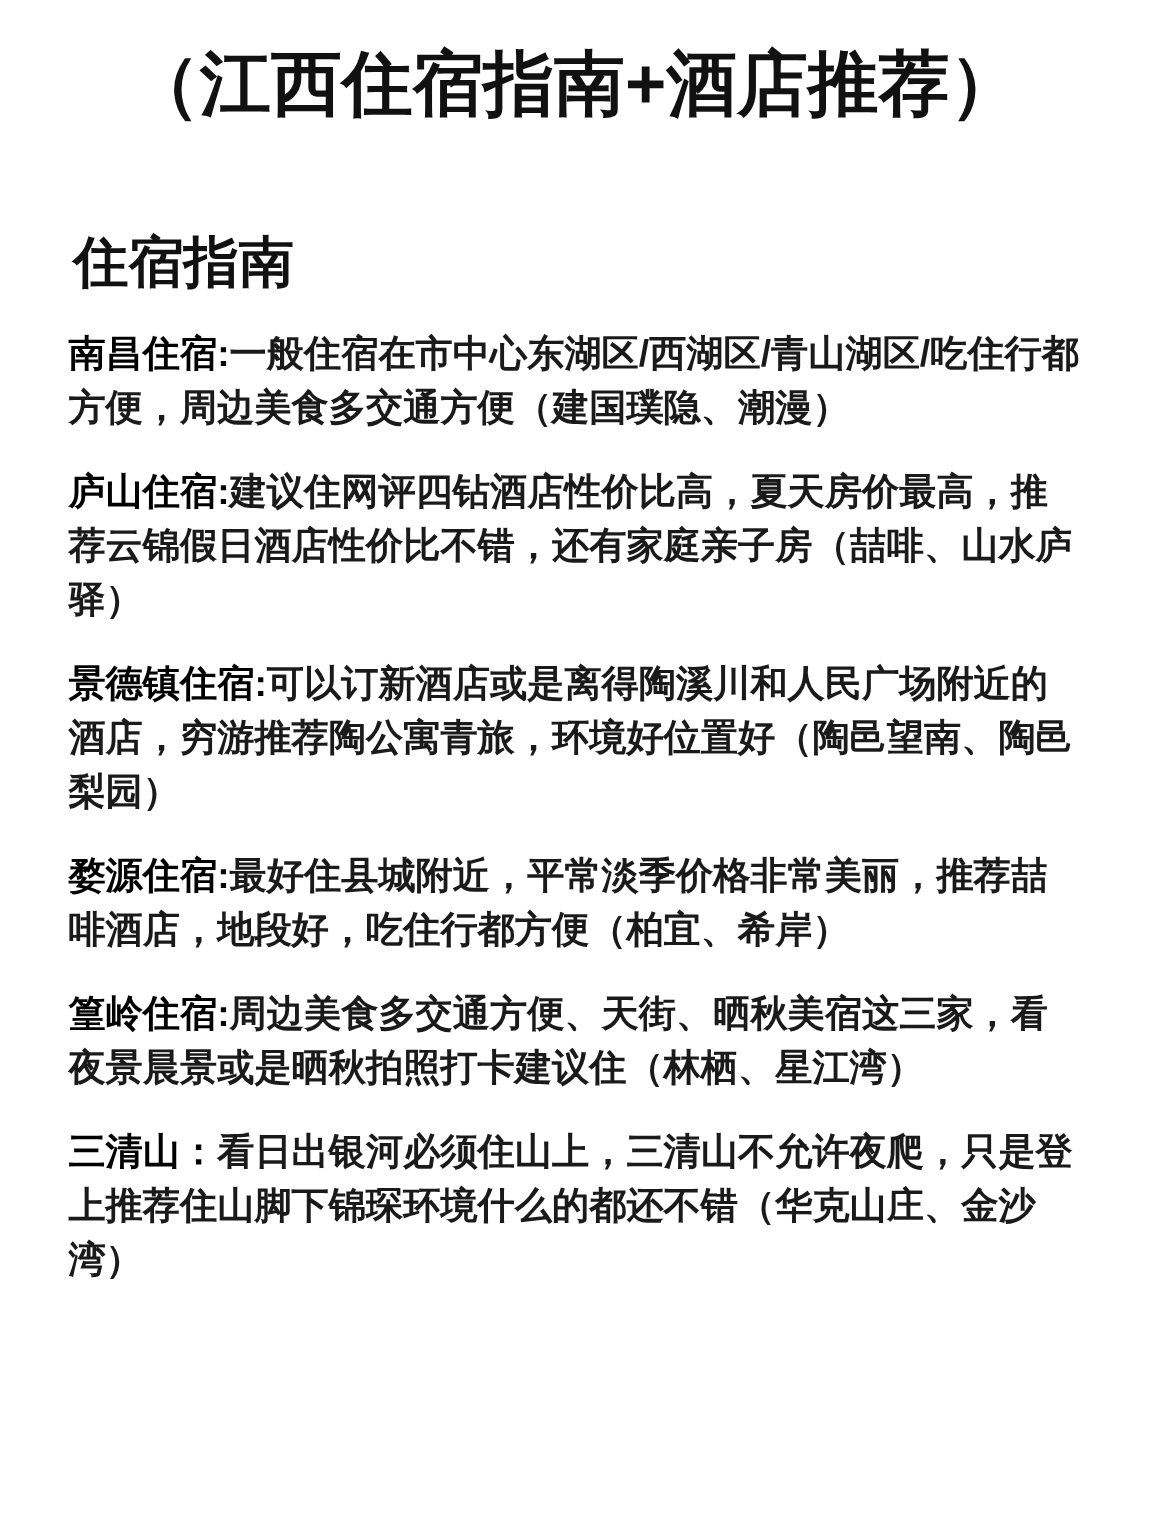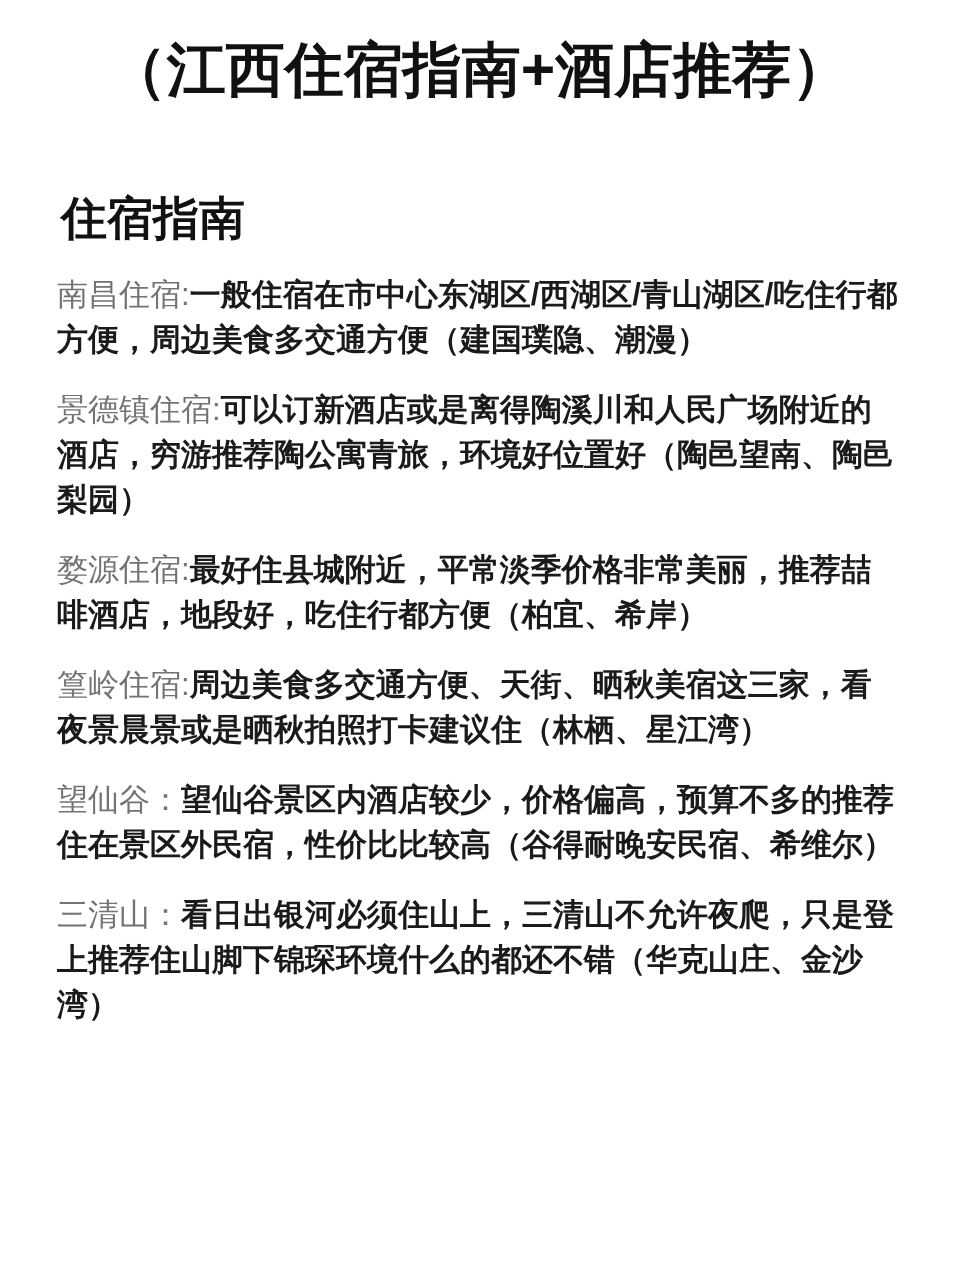--- a/index.html
+++ b/index.html
@@ -40,37 +40,37 @@
   }
   .guide-item {
     margin: 0 0 25px 0;
     font-size: 31px;
     line-height: 45px;
     font-weight: 700;
     color: #1a1a1a;
     text-align: left;
   }
   .guide-item .label {
-    color: #737373;
-    font-weight: 400;
+    color: #000000;
+    font-weight: 700;
   }
 </style>
 </head>
 <body>
 
 <div class="page">
   <h1 class="title">（江西住宿指南+酒店推荐）</h1>
   <h2 class="section-heading">住宿指南</h2>
 
   <p class="guide-item"><span class="label">南昌住宿:</span><span class="text">一般住宿在市中心东湖区/西湖区/青山湖区/吃住行都方便，周边美食多交通方便（建国璞隐、潮漫）</span></p>
 
+  <p class="guide-item"><span class="label">庐山住宿:</span><span class="text">建议住网评四钻酒店性价比高，夏天房价最高，推荐云锦假日酒店性价比不错，还有家庭亲子房（喆啡、山水庐驿）</span></p>
 
   <p class="guide-item"><span class="label">景德镇住宿:</span><span class="text">可以订新酒店或是离得陶溪川和人民广场附近的酒店，穷游推荐陶公寓青旅，环境好位置好（陶邑望南、陶邑梨园）</span></p>
 
   <p class="guide-item"><span class="label">婺源住宿:</span><span class="text">最好住县城附近，平常淡季价格非常美丽，推荐喆啡酒店，地段好，吃住行都方便（柏宜、希岸）</span></p>
 
 
   <p class="guide-item"><span class="label">篁岭住宿:</span><span class="text">周边美食多交通方便、天街、晒秋美宿这三家，看夜景晨景或是晒秋拍照打卡建议住（林栖、星江湾）</span></p>
 
-  <p class="guide-item"><span class="label">望仙谷：</span><span class="text">望仙谷景区内酒店较少，价格偏高，预算不多的推荐住在景区外民宿，性价比比较高（谷得耐晚安民宿、希维尔）</span></p>
 
   <p class="guide-item"><span class="label">三清山：</span><span class="text">看日出银河必须住山上，三清山不允许夜爬，只是登上推荐住山脚下锦琛环境什么的都还不错（华克山庄、金沙湾）</span></p>
 </div>
 
 </body></html>

